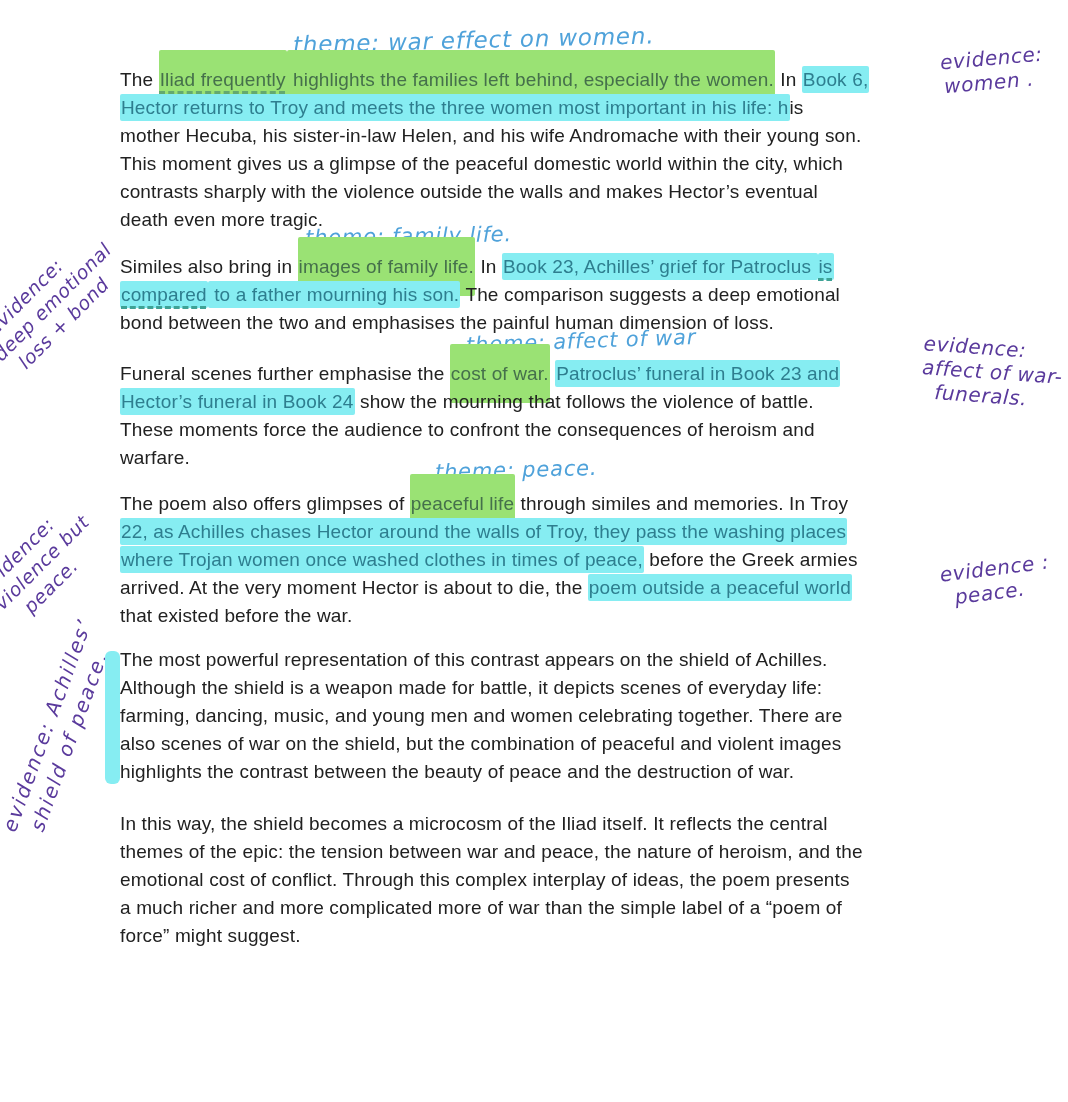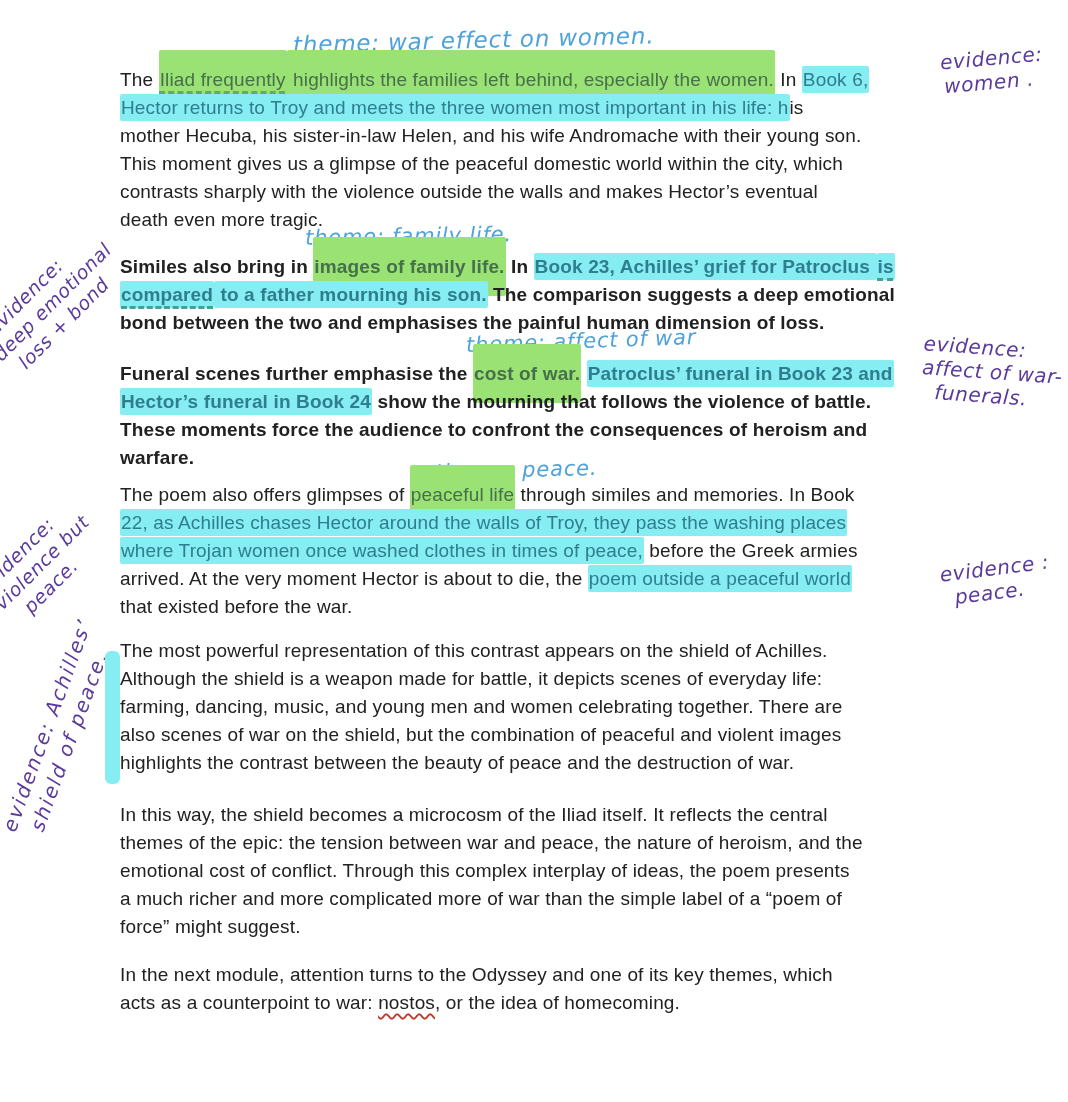--- a/index.html
+++ b/index.html
@@ -8,22 +8,22 @@
     font-family:"Liberation Sans",sans-serif;
     position:relative;overflow:hidden;
   }
   
   #essay{
     position:absolute;left:120px;top:66px;width:840px;
     color:var(--text,#212121);font-size:19px;letter-spacing:0.15px;
   }
   .para{margin:0;}
   #essay .para:nth-child(1){margin-bottom:19px;}
-  #essay .para:nth-child(2){margin-bottom:23px;font-weight:bold;}
-  #essay .para:nth-child(3){margin-bottom:9px;font-weight:bold;}
+  #essay .para:nth-child(2){margin-bottom:23px;}
+  #essay .para:nth-child(3){margin-bottom:18px;}
   #essay .para:nth-child(4){margin-bottom:16px;}
   #essay .para:nth-child(5){margin-bottom:24px;}
   #essay .para:nth-child(6){margin-bottom:20px;}
   .line{height:28px;line-height:28px;white-space:pre;}
   
   .h-green{background:var(--hl-green,#9ae274);color:var(--txt-green,#45704b);padding:19px 1px;border-radius:2px;}
   .h-cyan{background:var(--hl-cyan,#86edf2);color:var(--txt-cyan,#2e7e8f);padding:3px 1px;border-radius:2px;}
   .dash-green{text-decoration:underline dashed var(--dash-green,#63a96f);text-decoration-thickness:3px;text-underline-offset:5px;text-decoration-skip-ink:none;}
   .dash-teal{text-decoration:underline dashed var(--dash-teal,#3fa295);text-decoration-thickness:3px;text-underline-offset:5px;text-decoration-skip-ink:none;}
   .squiggle{text-decoration:underline wavy var(--ink-red,#c23b2a);text-decoration-thickness:2px;text-underline-offset:4px;text-decoration-skip-ink:none;}
@@ -83,37 +83,33 @@
       <div class="line"><span class="h-cyan dash-teal">compared</span><span class="h-cyan"> to a father mourning his son.</span><span> The comparison suggests a deep emotional</span></div>
       <div class="line"><span>bond between the two and emphasises the painful human dimension of loss.</span></div>
     </div>
     <div class="para">
       <div class="line"><span>Funeral scenes further emphasise the </span><span class="h-green">cost of war.</span><span> </span><span class="h-cyan">Patroclus’ funeral in Book 23 and</span></div>
       <div class="line"><span class="h-cyan">Hector’s funeral in Book 24</span><span> show the mourning that follows the violence of battle.</span></div>
       <div class="line"><span>These moments force the audience to confront the consequences of heroism and</span></div>
       <div class="line"><span>warfare.</span></div>
     </div>
     <div class="para">
-      <div class="line"><span>The poem also offers glimpses of </span><span class="h-green">peaceful life</span><span> through similes and memories. In Book</span></div>
+      <div class="line"><span>The poem also offers glimpses of </span><span class="h-green">peaceful life</span><span> through similes and memories. In Troy</span></div>
       <div class="line"><span class="h-cyan">22, as Achilles chases Hector around the walls of Troy, they pass the washing places</span></div>
       <div class="line"><span class="h-cyan">where Trojan women once washed clothes in times of peace,</span><span> before the Greek armies</span></div>
       <div class="line"><span>arrived. At the very moment Hector is about to die, the </span><span class="h-cyan">poem outside a peaceful world</span></div>
       <div class="line"><span>that existed before the war.</span></div>
     </div>
     <div class="para">
       <div class="line"><span>The most powerful representation of this contrast appears on the shield of Achilles.</span></div>
       <div class="line"><span>Although the shield is a weapon made for battle, it depicts scenes of everyday life:</span></div>
       <div class="line"><span>farming, dancing, music, and young men and women celebrating together. There are</span></div>
       <div class="line"><span>also scenes of war on the shield, but the combination of peaceful and violent images</span></div>
       <div class="line"><span>highlights the contrast between the beauty of peace and the destruction of war.</span></div>
     </div>
     <div class="para">
       <div class="line"><span>In this way, the shield becomes a microcosm of the Iliad itself. It reflects the central</span></div>
       <div class="line"><span>themes of the epic: the tension between war and peace, the nature of heroism, and the</span></div>
       <div class="line"><span>emotional cost of conflict. Through this complex interplay of ideas, the poem presents</span></div>
       <div class="line"><span>a much richer and more complicated more of war than the simple label of a “poem of</span></div>
       <div class="line"><span>force” might suggest.</span></div>
     </div>
-    <div class="para">
-      <div class="line"><span>In the next module, attention turns to the Odyssey and one of its key themes, which</span></div>
-      <div class="line"><span>acts as a counterpoint to war: </span><span class="squiggle">nostos</span><span>, or the idea of homecoming.</span></div>
-    </div>
   </div>
 
 </body></html>

